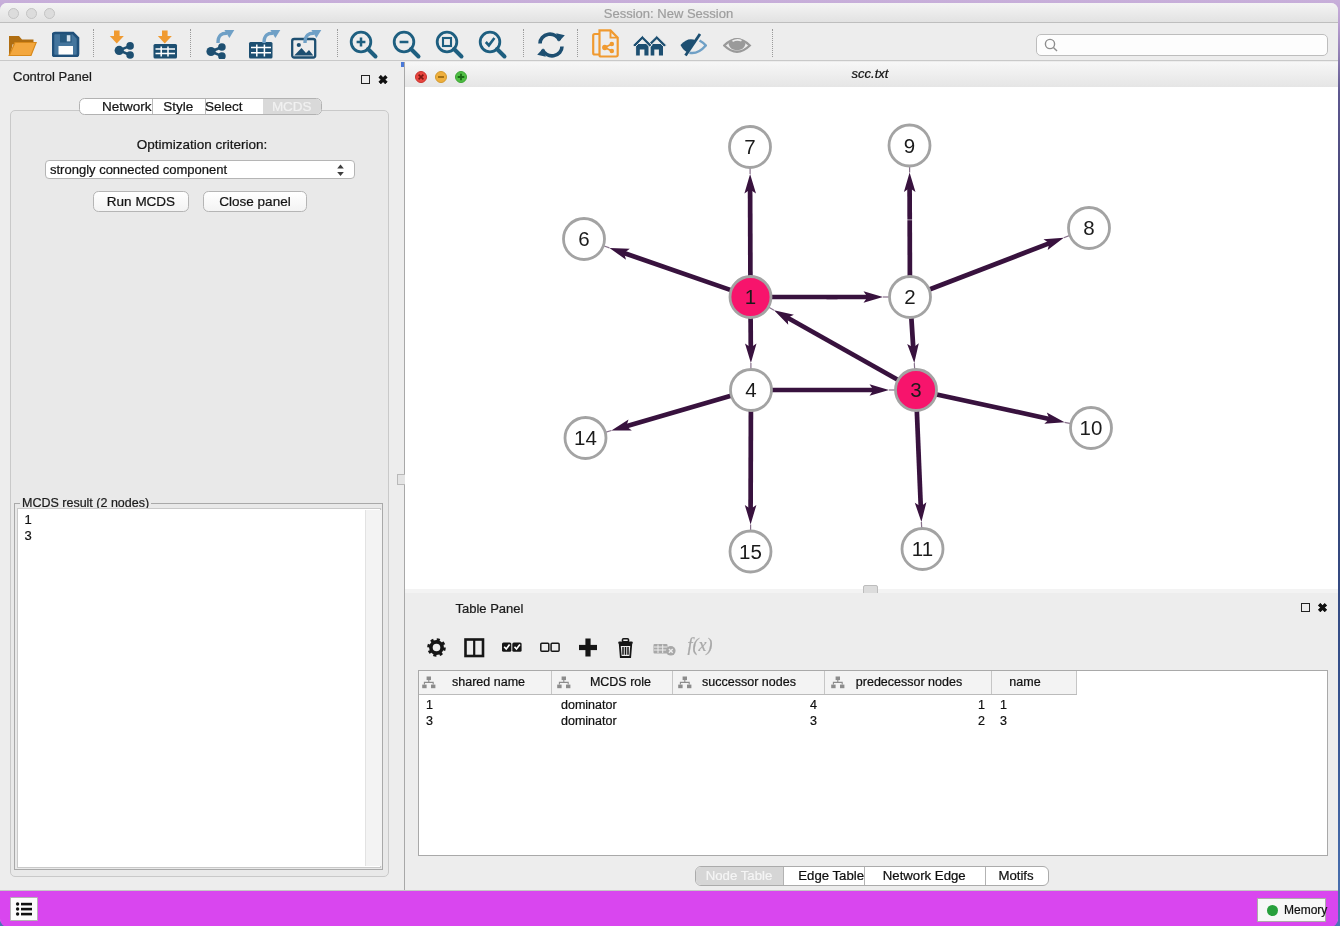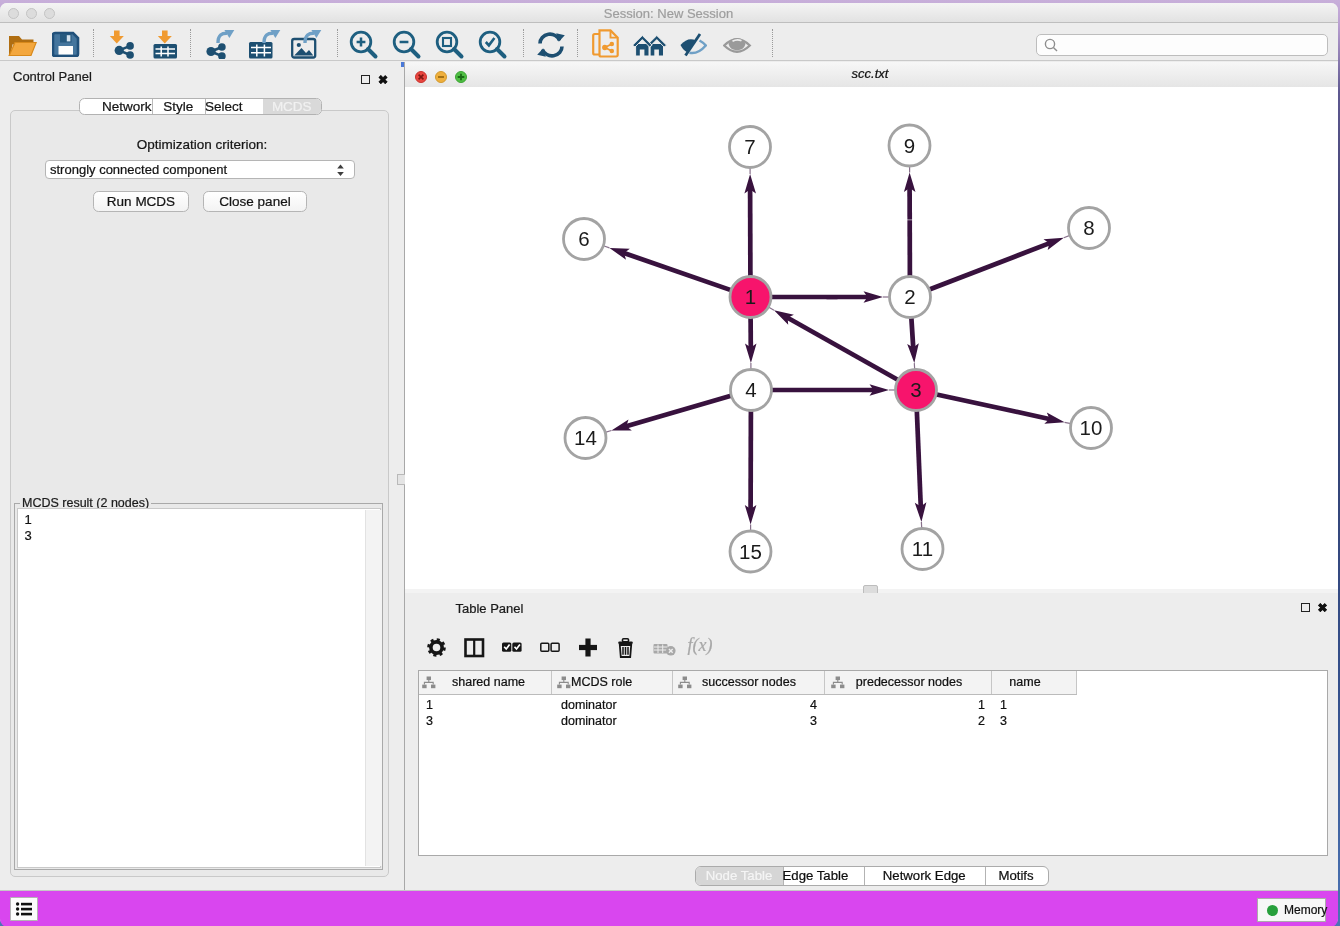--- a/index.html
+++ b/index.html
@@ -436,40 +436,40 @@
           <g fill="#8C8C8C">
             <rect x="4.6" y="0.5" width="4.4" height="3.6"></rect>
             <rect x="0.2" y="8.6" width="4.4" height="3.6"></rect>
             <rect x="9" y="8.6" width="4.4" height="3.6"></rect>
           </g>
           <g stroke="#8C8C8C" stroke-width="1.1" fill="none">
             <path d="M2.4,8.6 V6.4 H11.2 V8.6 M6.8,4.1 V6.4"></path>
           </g>
         </svg>
       <div class="hlabel" style="left:26.5px;width:80px;text-align:right">shared name</div>
-      <div class="hlabel" style="left:152.5px;width:80px;text-align:left">MCDS role</div>
+      <div class="hlabel" style="left:152.5px;width:80px;text-align:right">MCDS role</div>
       <div class="hlabel" style="left:280.5px;width:100px;text-align:center">successor nodes</div>
       <div class="hlabel" style="left:430.5px;width:120px;text-align:center">predecessor nodes</div>
       <div class="hlabel" style="left:576.5px;width:60px;text-align:center">name</div>
     </div>
     <div class="cell" style="left:7.5px;top:27px">1</div>
     <div class="cell" style="left:142.5px;top:27px">dominator</div>
     <div class="cell" style="left:253.5px;top:27px;width:145px;text-align:right">4</div>
     <div class="cell" style="left:406px;top:27px;width:160.5px;text-align:right">1</div>
     <div class="cell" style="left:581.5px;top:27px">1</div>
     <div class="cell" style="left:7.5px;top:43px">3</div>
     <div class="cell" style="left:142.5px;top:43px">dominator</div>
     <div class="cell" style="left:253.5px;top:43px;width:145px;text-align:right">3</div>
     <div class="cell" style="left:406px;top:43px;width:160.5px;text-align:right">2</div>
     <div class="cell" style="left:581.5px;top:43px">3</div>
   </div>
   <div style="position:absolute;left:287px;top:273.5px;width:354px;height:20px;border:1px solid #ABABAB;
     border-radius:6px;background:#FFFFFF;overflow:hidden;box-sizing:border-box;">
     <div style="position:absolute;left:0;top:0;width:87px;height:100%;background:#D6D6D6;border-right:1px solid #B3B3B3;text-align:center;font-size:13.2px;line-height:18px;color:#F5F5F5">Node Table</div>
-    <div style="position:absolute;left:87px;top:0;width:81.5px;height:100%;border-right:1px solid #B3B3B3;text-align:left;font-size:13.2px;line-height:18px;color:#0f0f0f">Edge Table</div>
+    <div style="position:absolute;left:87px;top:0;width:81.5px;height:100%;border-right:1px solid #B3B3B3;text-align:right;font-size:13.2px;line-height:18px;color:#0f0f0f">Edge Table</div>
     <div style="position:absolute;left:168.5px;top:0;width:120.5px;height:100%;border-right:1px solid #B3B3B3;text-align:center;font-size:13.2px;line-height:18px;color:#0f0f0f">Network Edge</div>
     <div style="position:absolute;left:289px;top:0;width:63px;height:100%;text-align:center;font-size:13.2px;line-height:18px;color:#0f0f0f">Motifs</div>
   </div>
 </div>
 
 <div id="statusbar">
   <div id="listbtn">
     <svg width="18" height="16" style="position:absolute;left:4px;top:3px">
       <circle cx="2.6" cy="3" r="1.7" fill="#111"></circle>
         <rect x="6" y="1.8" width="11" height="2.6" fill="#111"></rect>

